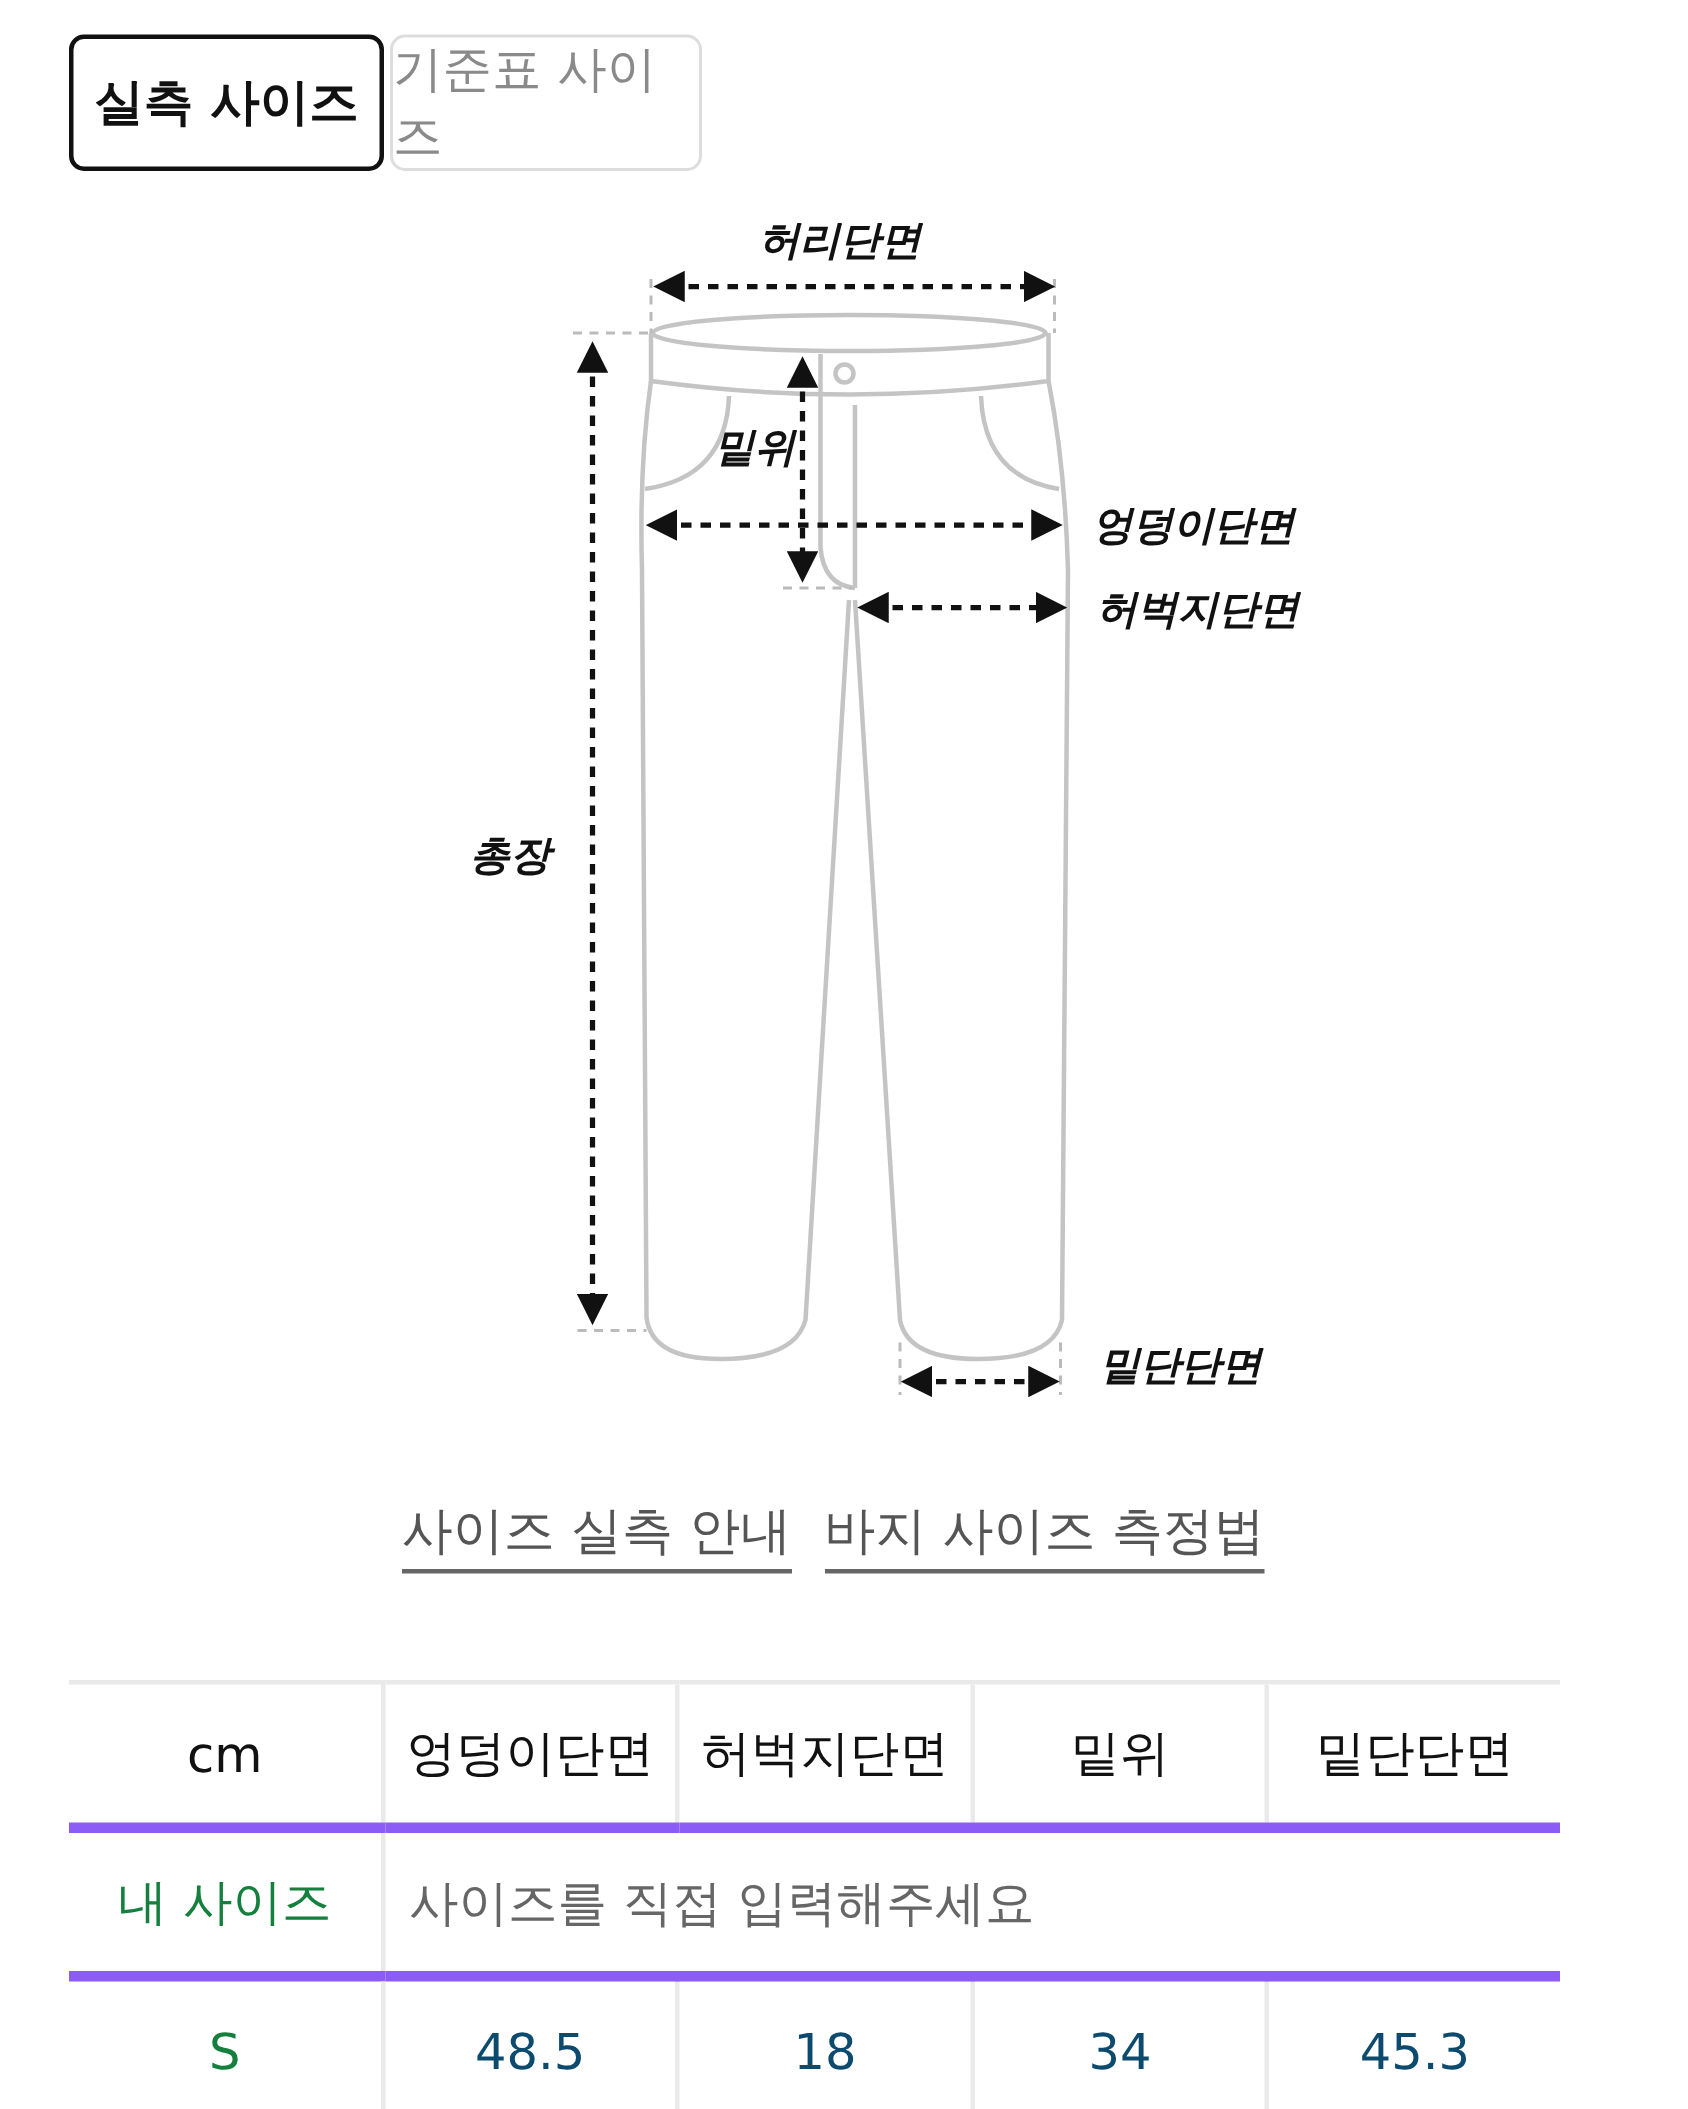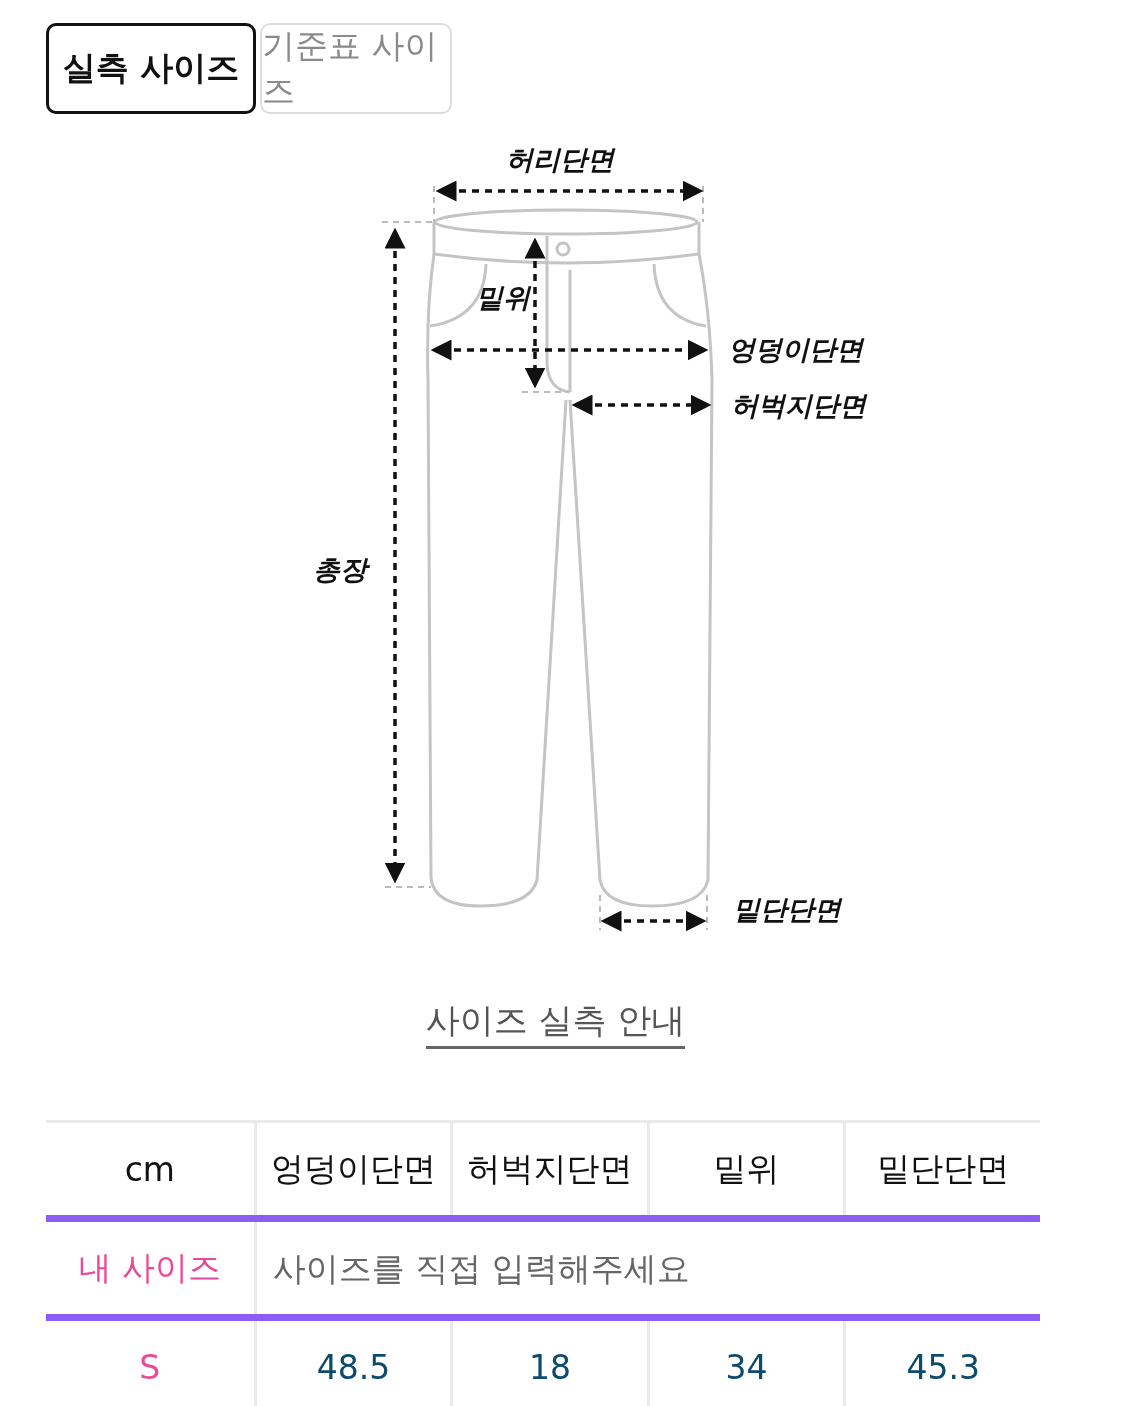--- a/index.html
+++ b/index.html
@@ -3,35 +3,35 @@
 <meta charset="utf-8">
 <style>
   html, body { margin: 0; padding: 0; background: #ffffff; }
   body { width: 1125px; height: 1406px; position: relative; overflow: hidden;
          font-family: "DejaVu Sans", "Liberation Sans", sans-serif; color: #111; }
 
   .tabs { position: absolute; left: 46px; top: 23px; display: flex; gap: 4px; align-items: flex-end; }
   .tab { box-sizing: border-box; height: 91px; border-radius: 10px; display: flex;
          align-items: center; justify-content: center; font-size: 33px; background: #fff; cursor: pointer; }
   .tab.active { width: 210px; border: 3px solid #111; color: #111; font-weight: bold; }
-  .tab.inactive { width: 192px; border: 2px solid #ddd; color: #8a8a8a; }
+  .tab.inactive { width: 208px; border: 2px solid #ddd; color: #8a8a8a; }
 
   .diagram { position: absolute; left: 0; top: 120px; width: 1125px; height: 840px; }
   .diagram svg { position: absolute; left: 0; top: 0; }
   .dlabel { position: absolute; font-size: 27px; font-weight: bold; color: #111; white-space: nowrap; font-style: italic; }
 
   .links { position: absolute; top: 998px; left: 0; width: 1111px; display: flex;
            justify-content: center; gap: 22px; }
   .links a { font-size: 34px; color: #555; text-decoration: none; border-bottom: 3px solid #666;
              padding-bottom: 2px; cursor: pointer; }
 
   .size-table { position: absolute; left: 46px; top: 1120px; width: 994px; border-collapse: collapse; }
   .size-table td { border-top: 3px solid #eaeaea; border-bottom: 7px solid #8b5cf6;
                    text-align: center; font-size: 33px; height: 92px; padding: 0; }
-  .size-table td.col0 { width: 206px; color: #ec4899; border-right: 3px solid #eaeaea; }
+  .size-table td.col0 { width: 206px; color: #15803d; border-right: 3px solid #eaeaea; }
   .size-table td.col { width: 192px; border-left: 3px solid #eaeaea; }
   .size-table tr.head td { color: #111; }
   .size-table tr.mine td.input { text-align: left; color: #666; font-size: 33px; padding-left: 16px; }
   .size-table tr.mine td.input input { border: none; outline: none; font-size: 33px; color: #666;
      width: 100%; font-family: "DejaVu Sans", "Liberation Sans", sans-serif; background: transparent; padding: 0; }
   .size-table tr.mine td.input input::placeholder { color: #666; }
   .size-table tr.data td.val { color: #0c4a6e; }
 </style>
 </head>
 <body>
@@ -88,20 +88,21 @@
   <div class="dlabel" style="left:506px; top:22px;">허리단면</div>
   <div class="dlabel" style="left:476px; top:160px;">밑위</div>
   <div class="dlabel" style="left:728px; top:212px;">엉덩이단면</div>
   <div class="dlabel" style="left:731px; top:268px;">허벅지단면</div>
   <div class="dlabel" style="left:313px; top:432px;">총장</div>
   <div class="dlabel" style="left:733px; top:772px;">밑단단면</div>
 </div>
 
 <div class="links">
   <a>사이즈 실측 안내</a>
+  <a>바지 사이즈 측정법</a>
 </div>
 
 <table class="size-table">
   <tbody>
       <tr class="head">
     <td class="col0">cm</td>
     <td class="col">엉덩이단면</td>
     <td class="col">허벅지단면</td>
     <td class="col">밑위</td>
     <td class="col">밑단단면</td>

